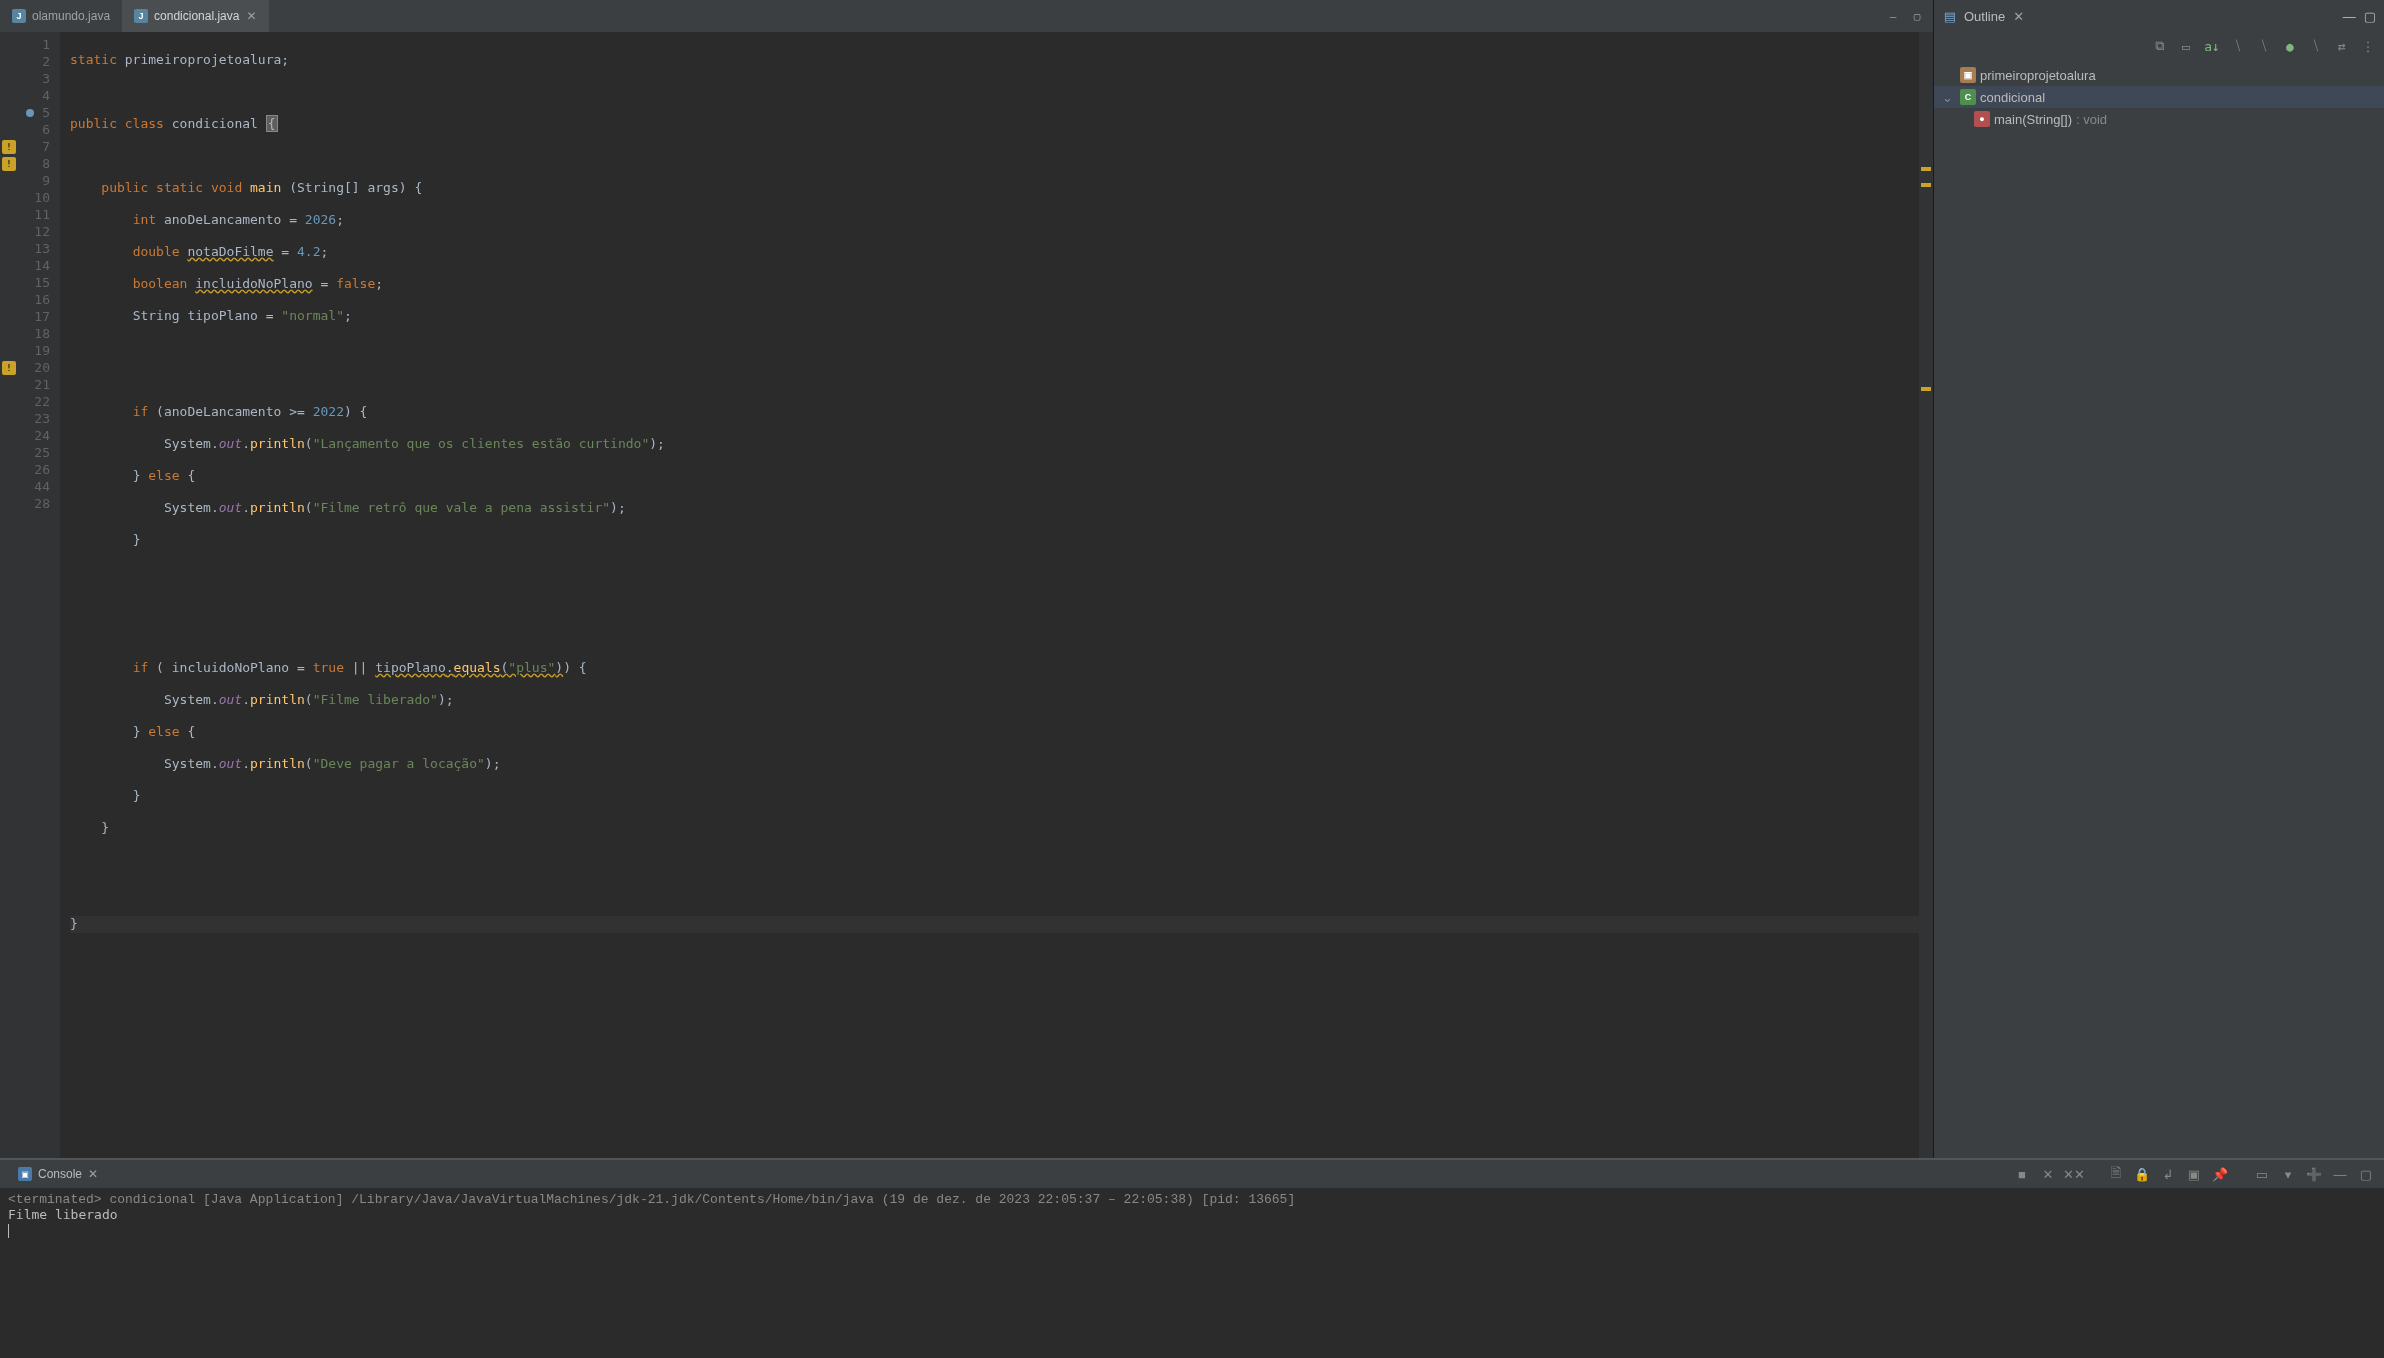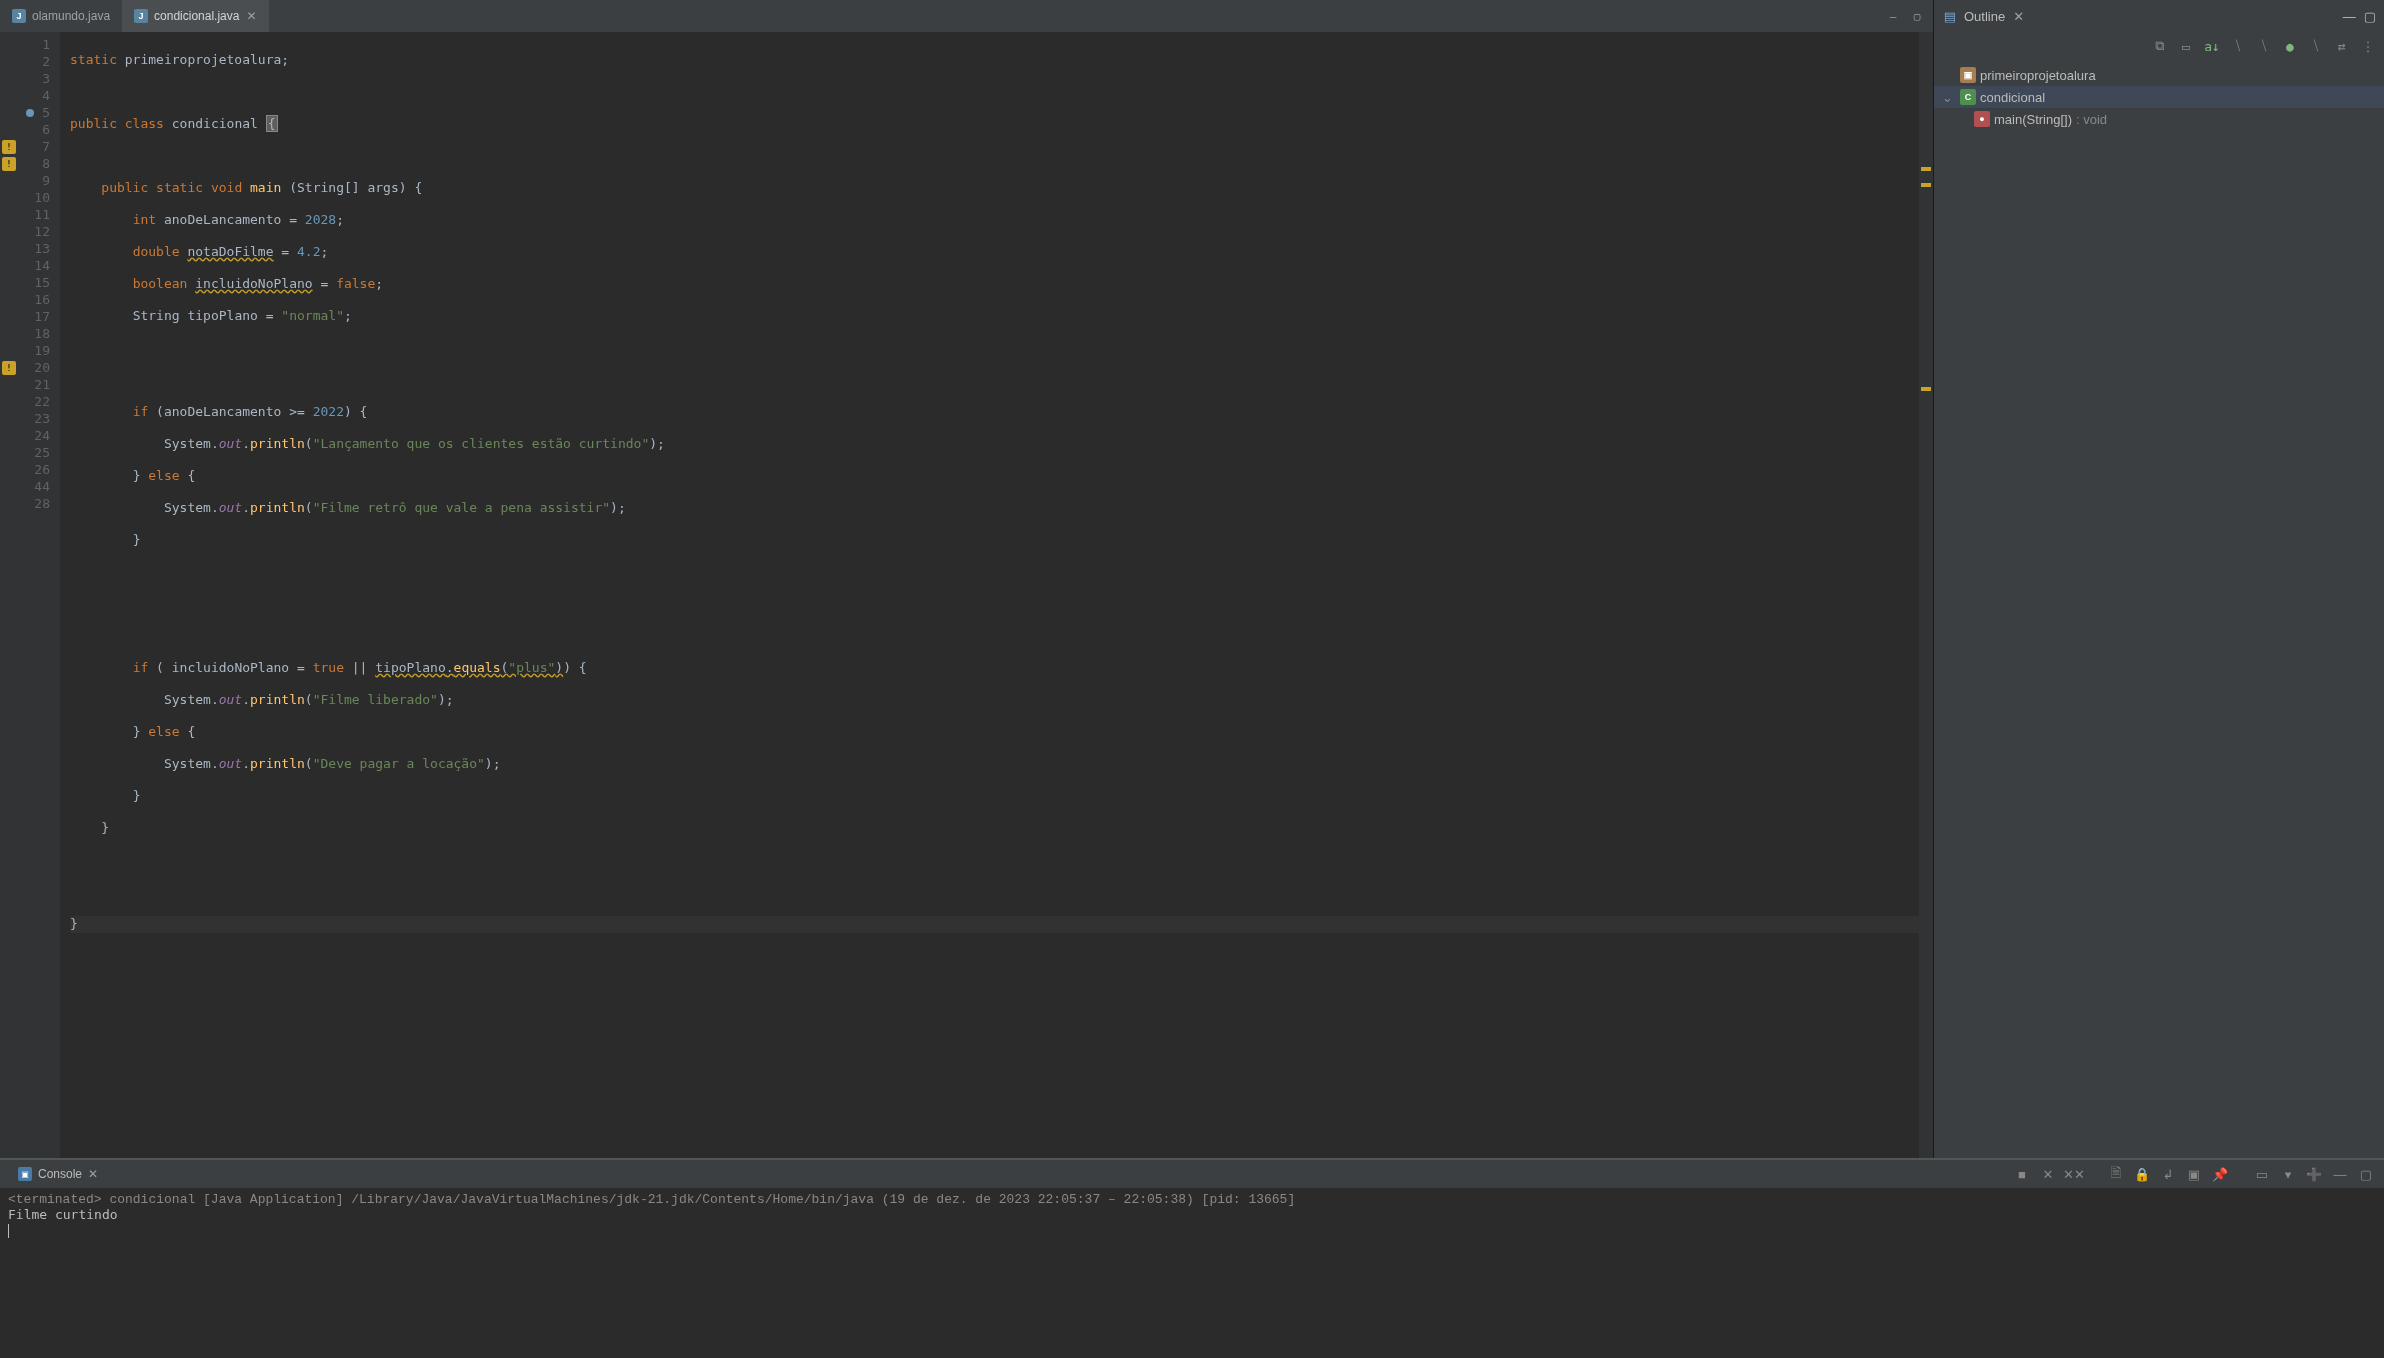--- a/index.html
+++ b/index.html
@@ -264,21 +264,21 @@
         <div class="ln">26</div>
         <div class="ln">44</div>
         <div class="ln">28</div>
       </div>
       <div class="code">
 <div class="line"><span class="kw">static</span><span class="punct"> </span><span class="var">primeiroprojetoalura</span><span class="punct">;</span></div>
 <div class="line"></div>
 <div class="line"><span class="kw">public</span> <span class="kw">class</span> <span class="cls">condicional</span> <span class="cur punct">{</span></div>
 <div class="line"></div>
 <div class="line">    <span class="kw">public</span> <span class="kw">static</span> <span class="kw">void</span> <span class="method">main</span> <span class="punct">(</span><span class="cls">String</span><span class="punct">[] </span><span class="var">args</span><span class="punct">) {</span></div>
-<div class="line">        <span class="kw">int</span> <span class="var">anoDeLancamento</span> <span class="punct">= </span><span class="num">2028</span><span class="punct">;</span></div>
+<div class="line">        <span class="kw">int</span> <span class="var">anoDeLancamento</span> <span class="punct">= </span><span class="num">2026</span><span class="punct">;</span></div>
 <div class="line">        <span class="kw">double</span> <span class="var ul2">notaDoFilme</span> <span class="punct">= </span><span class="num">4.2</span><span class="punct">;</span></div>
 <div class="line">        <span class="kw">boolean</span> <span class="var ul2">incluidoNoPlano</span> <span class="punct">= </span><span class="bool">false</span><span class="punct">;</span></div>
 <div class="line">        <span class="cls">String</span> <span class="var">tipoPlano</span> <span class="punct">= </span><span class="str">"normal"</span><span class="punct">;</span></div>
 <div class="line"></div>
 <div class="line"></div>
 <div class="line">        <span class="kw">if</span> <span class="punct">(</span><span class="var">anoDeLancamento</span> <span class="punct">&gt;=</span> <span class="num">2022</span><span class="punct">) {</span></div>
 <div class="line">            <span class="cls">System</span><span class="punct">.</span><span class="fld">out</span><span class="punct">.</span><span class="method">println</span><span class="punct">(</span><span class="str">"Lançamento que os clientes estão curtindo"</span><span class="punct">);</span></div>
 <div class="line">        <span class="punct">} </span><span class="kw">else</span><span class="punct"> {</span></div>
 <div class="line">            <span class="cls">System</span><span class="punct">.</span><span class="fld">out</span><span class="punct">.</span><span class="method">println</span><span class="punct">(</span><span class="str">"Filme retrô que vale a pena assistir"</span><span class="punct">);</span></div>
 <div class="line">        <span class="punct">}</span></div>
@@ -364,16 +364,16 @@
       <span class="tb" style="width:10px"></span>
       <span class="tb">▭</span>
       <span class="tb">▾</span>
       <span class="tb">➕</span>
       <span class="tb">—</span>
       <span class="tb">▢</span>
     </div>
   </div>
   <div class="console-body">
     <div class="console-status">&lt;terminated&gt; condicional [Java Application] /Library/Java/JavaVirtualMachines/jdk-21.jdk/Contents/Home/bin/java  (19 de dez. de 2023 22:05:37 – 22:05:38) [pid: 13665]</div>
-    <div class="console-out">Filme curtindo</div>
+    <div class="console-out">Filme liberado</div>
     <div class="console-out"><span class="cursor-bar"></span></div>
   </div>
 </div>
 
 </body></html>

